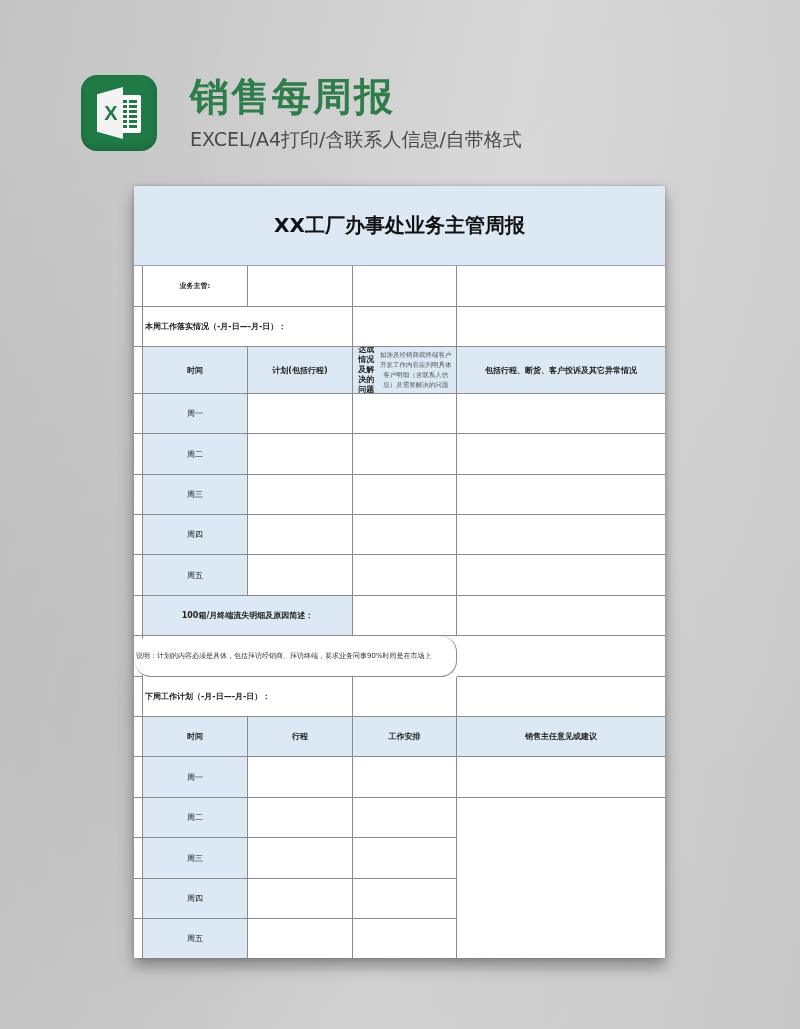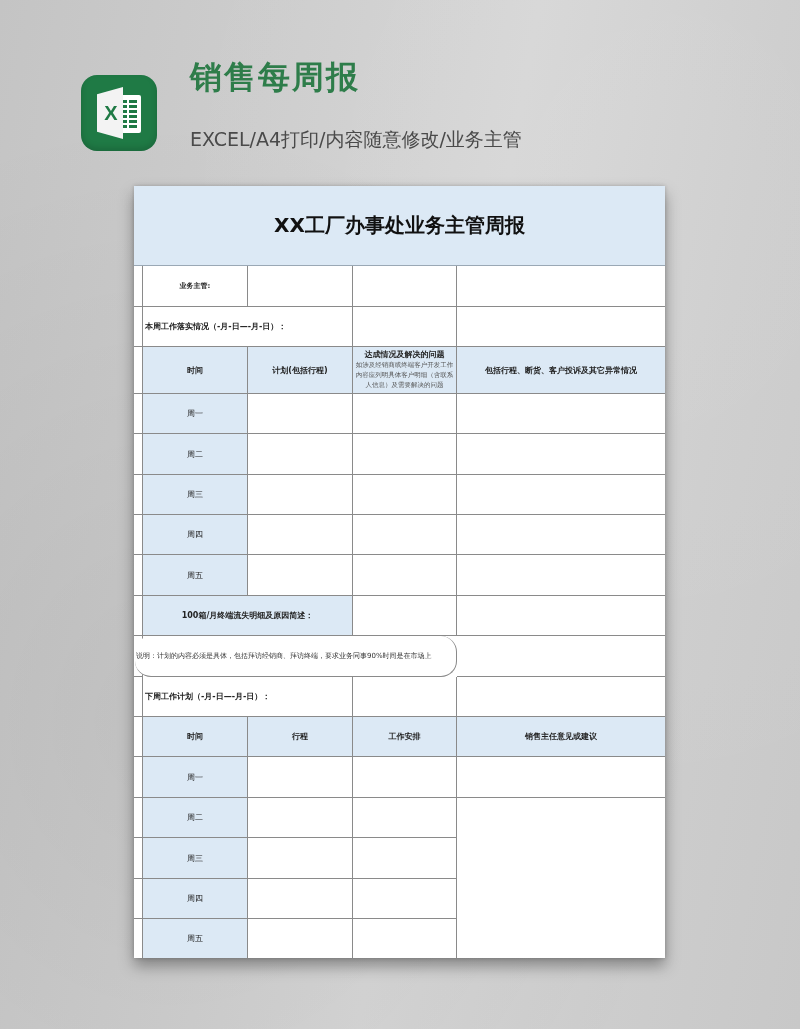--- a/index.html
+++ b/index.html
@@ -34,22 +34,22 @@
     }
     .app-icon .sheet-front {
       position: absolute; left: 16px; top: 12px; width: 26px; height: 52px;
       background: #f3f3f3;
       clip-path: polygon(0 14%, 100% 0, 100% 100%, 0 86%);
       display: flex; align-items: center; justify-content: center;
       color: #1f7a45; font-family: "Liberation Sans", sans-serif; font-size: 20px; font-weight: bold;
       padding-left: 2px;
     }
     .banner-title {
-      position: absolute; left: 190px; top: 56px;
-      font-size: 32px; font-weight: bold; color: #2e7d4a; letter-spacing: 2px;
+      position: absolute; left: 190px; top: 70px;
+      font-size: 39px; font-weight: bold; color: #2e7d4a; letter-spacing: 2px;
       font-family: "DejaVu Sans", sans-serif;
     }
     .banner-sub {
       position: absolute; left: 190px; top: 127px;
       font-size: 19px; color: #4a4a4a;
       font-family: "DejaVu Sans", sans-serif;
     }
 
     
     .sheet {
@@ -70,39 +70,39 @@
     .cell.blue { background: #dce9f5; }
     .cell.bold { font-weight: bold; }
     .cell.left { justify-content: flex-start; text-align: right; padding-left: 2px; }
     .cell.noright { border-right: none; }
     .title-cell {
       position: absolute; left: 0; top: 0; width: 531px; height: 80px;
       background: #dce9f5; border-bottom: 1px solid #9aa8b5;
       display: flex; align-items: center; justify-content: center;
       font-size: 20px; font-weight: bold; color: #111;
     }
-    .hdr-multi { flex-direction: column; line-height: 10px; padding: 1px 2px; }
+    .hdr-multi { line-height: 10px; padding: 1px 2px; }
     .hdr-multi .h-main { font-size: 8px; font-weight: bold; color: #222; }
     .hdr-multi .h-note { font-size: 6.5px; color: #555; font-weight: normal; line-height: 10px; }
     .gutter { border-right: 1px solid #8a8a8a; }
     .note-text { font-size: 7px; color: #333; font-weight: normal; }
   </style>
 </head>
 <body>
 
 <div class="bg-shade"></div>
 
 <div class="app-icon">
   <div class="sheet-back">
       <div class="grid"></div>
     </div>
   <div class="sheet-front">X</div>
 </div>
 <div class="banner-title">销售每周报</div>
-<div class="banner-sub">EXCEL/A4打印/内容随意修改/业务主管</div>
+<div class="banner-sub">EXCEL/A4打印/含联系人信息/自带格式</div>
 
 <div class="sheet">
 
   <div class="title-cell">XX工厂办事处业务主管周报</div>
 
   <div class="cell gutter" style="left:0;top:80px;width:9px;height:41px;"></div>
   <div class="cell bold" style="left:9px;top:80px;width:105px;height:41px;font-size:7px;">业务主管:</div>
   <div class="cell" style="left:114px;top:80px;width:105px;height:41px;"></div>
   <div class="cell" style="left:219px;top:80px;width:104px;height:41px;"></div>
   <div class="cell noright" style="left:323px;top:80px;width:208px;height:41px;"></div>

